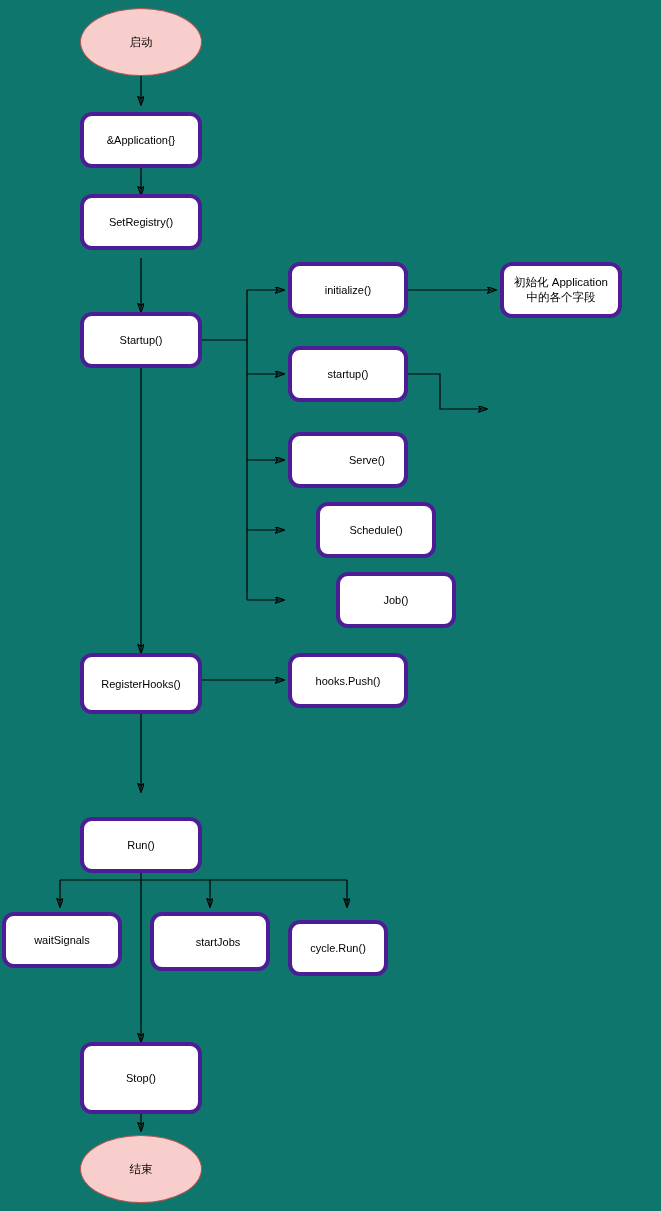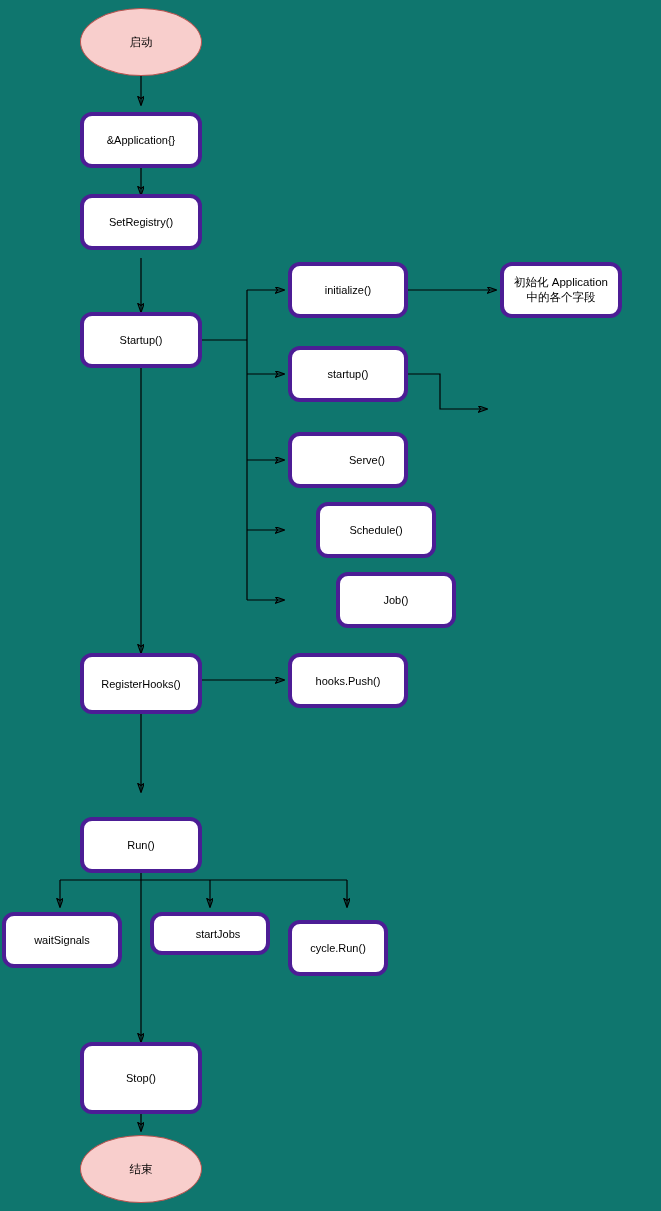--- a/index.html
+++ b/index.html
@@ -127,21 +127,21 @@
 
 
   <div class="node" style="left:80px; top:653px; width:122px; height:61px;">RegisterHooks()</div>
 
   <div class="node" style="left:288px; top:653px; width:120px; height:55px;">hooks.Push()</div>
 
   <div class="node" style="left:80px; top:792px; width:122px; height:56px;margin-top:25px;">Run()</div>
 
   <div class="node" style="left:2px; top:912px; width:120px; height:56px;">waitSignals</div>
 
-  <div class="node" style="left:150px; top:912px; width:120px; height:43px;padding-left:16px;">startJobs</div>
+  <div class="node" style="left:150px; top:912px; width:120px; height:59px;padding-left:16px;">startJobs</div>
 
   <div class="node" style="left:288px; top:912px; width:100px; height:56px;margin-top:8px;">cycle.Run()</div>
 
   <div class="node" style="left:80px; top:1042px; width:122px; height:72px;">Stop()</div>
 
   <div class="node terminator" style="left:80px; top:1135px; width:122px; height:68px;">结束</div>
 
 </div>
 
 </body></html>

